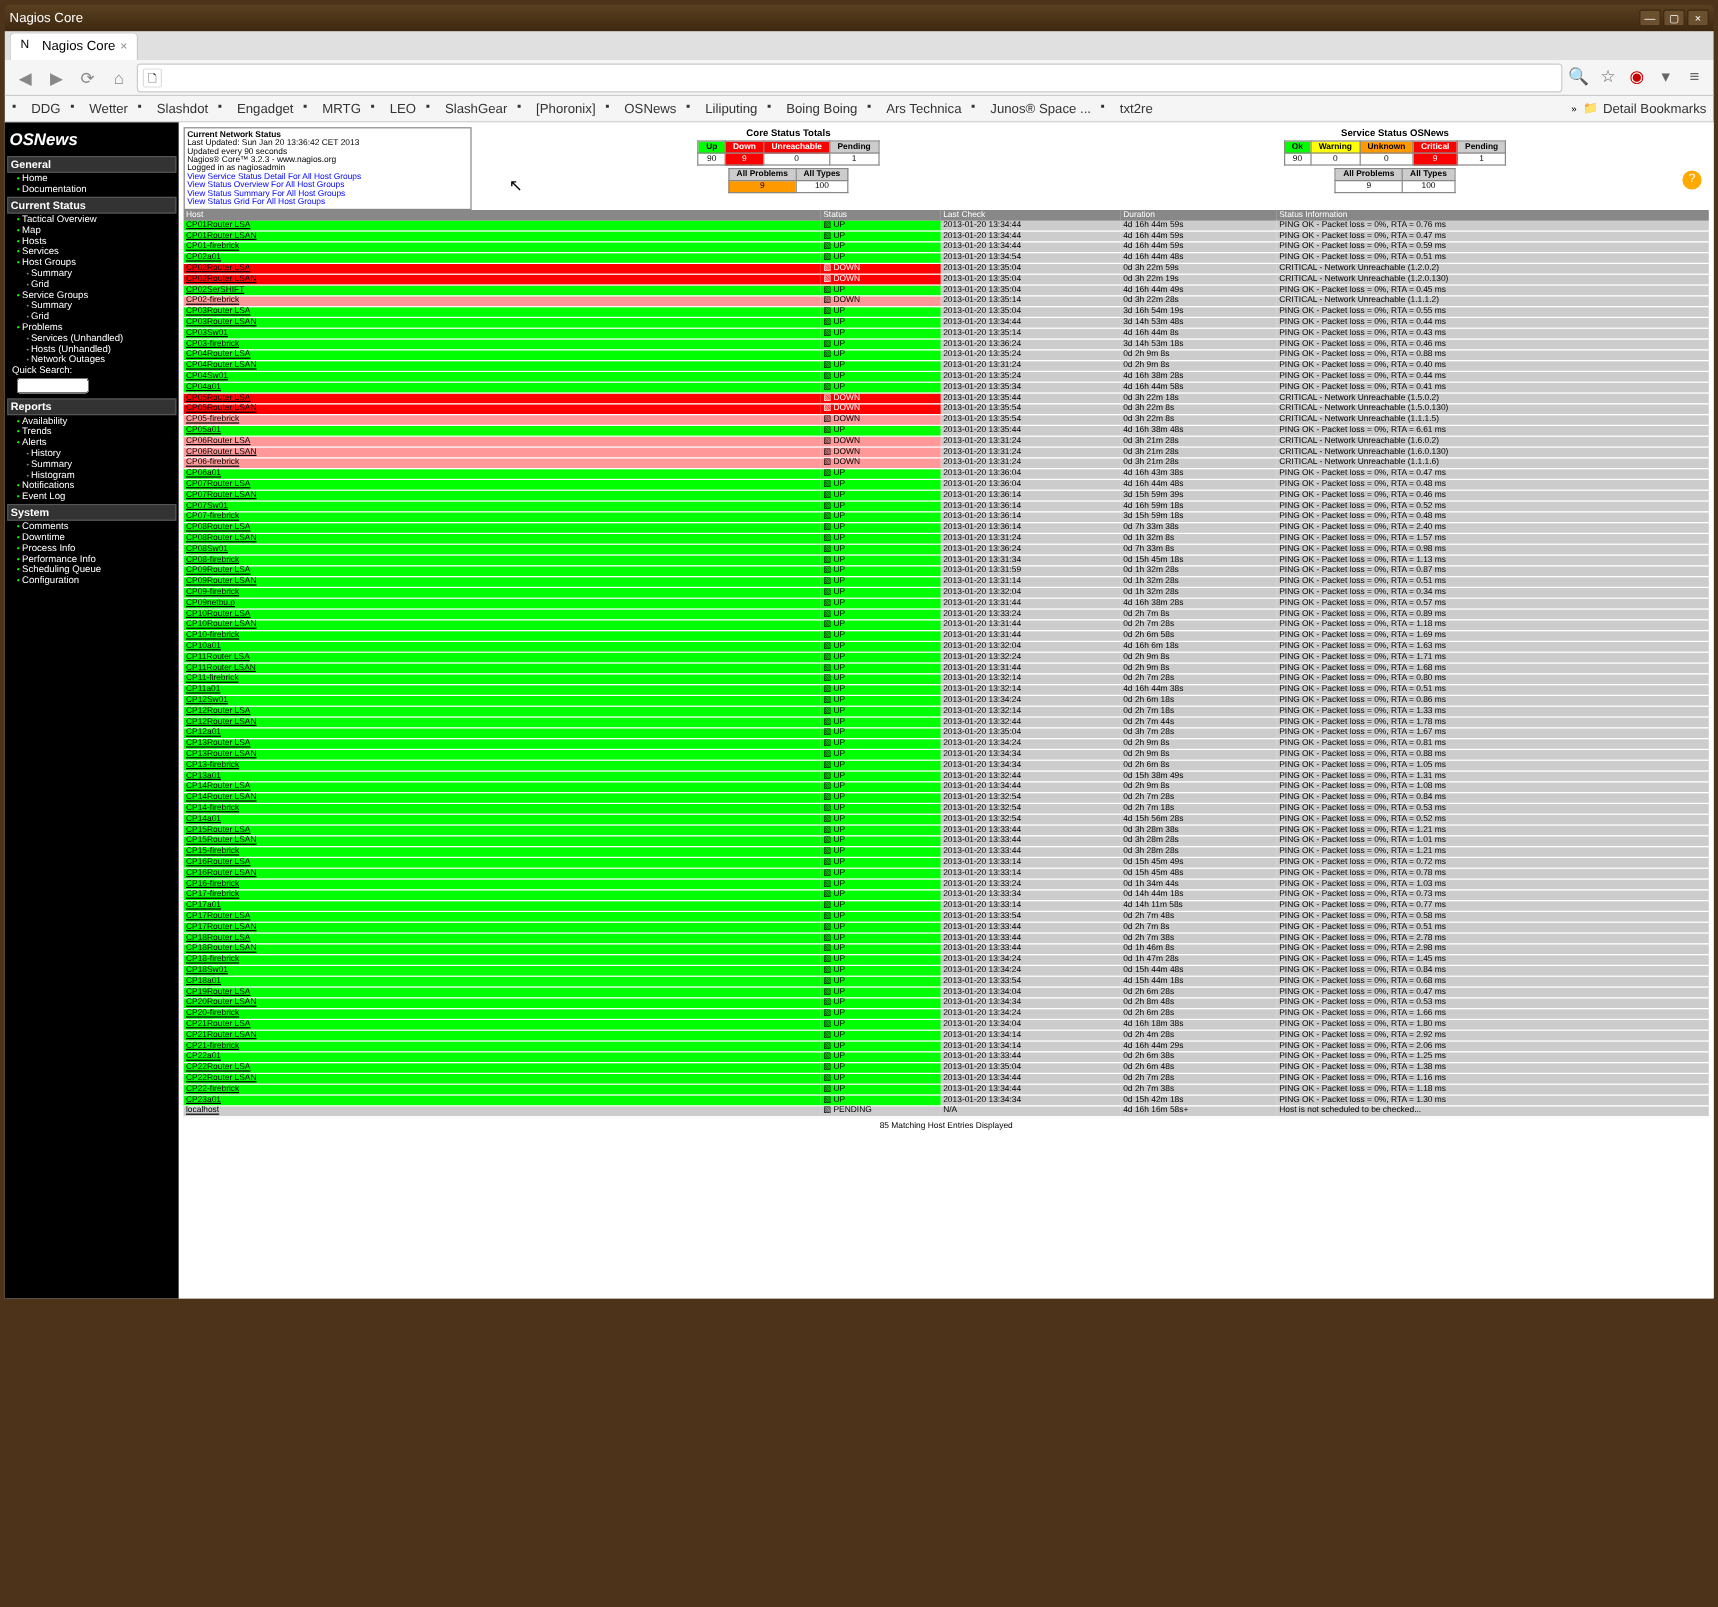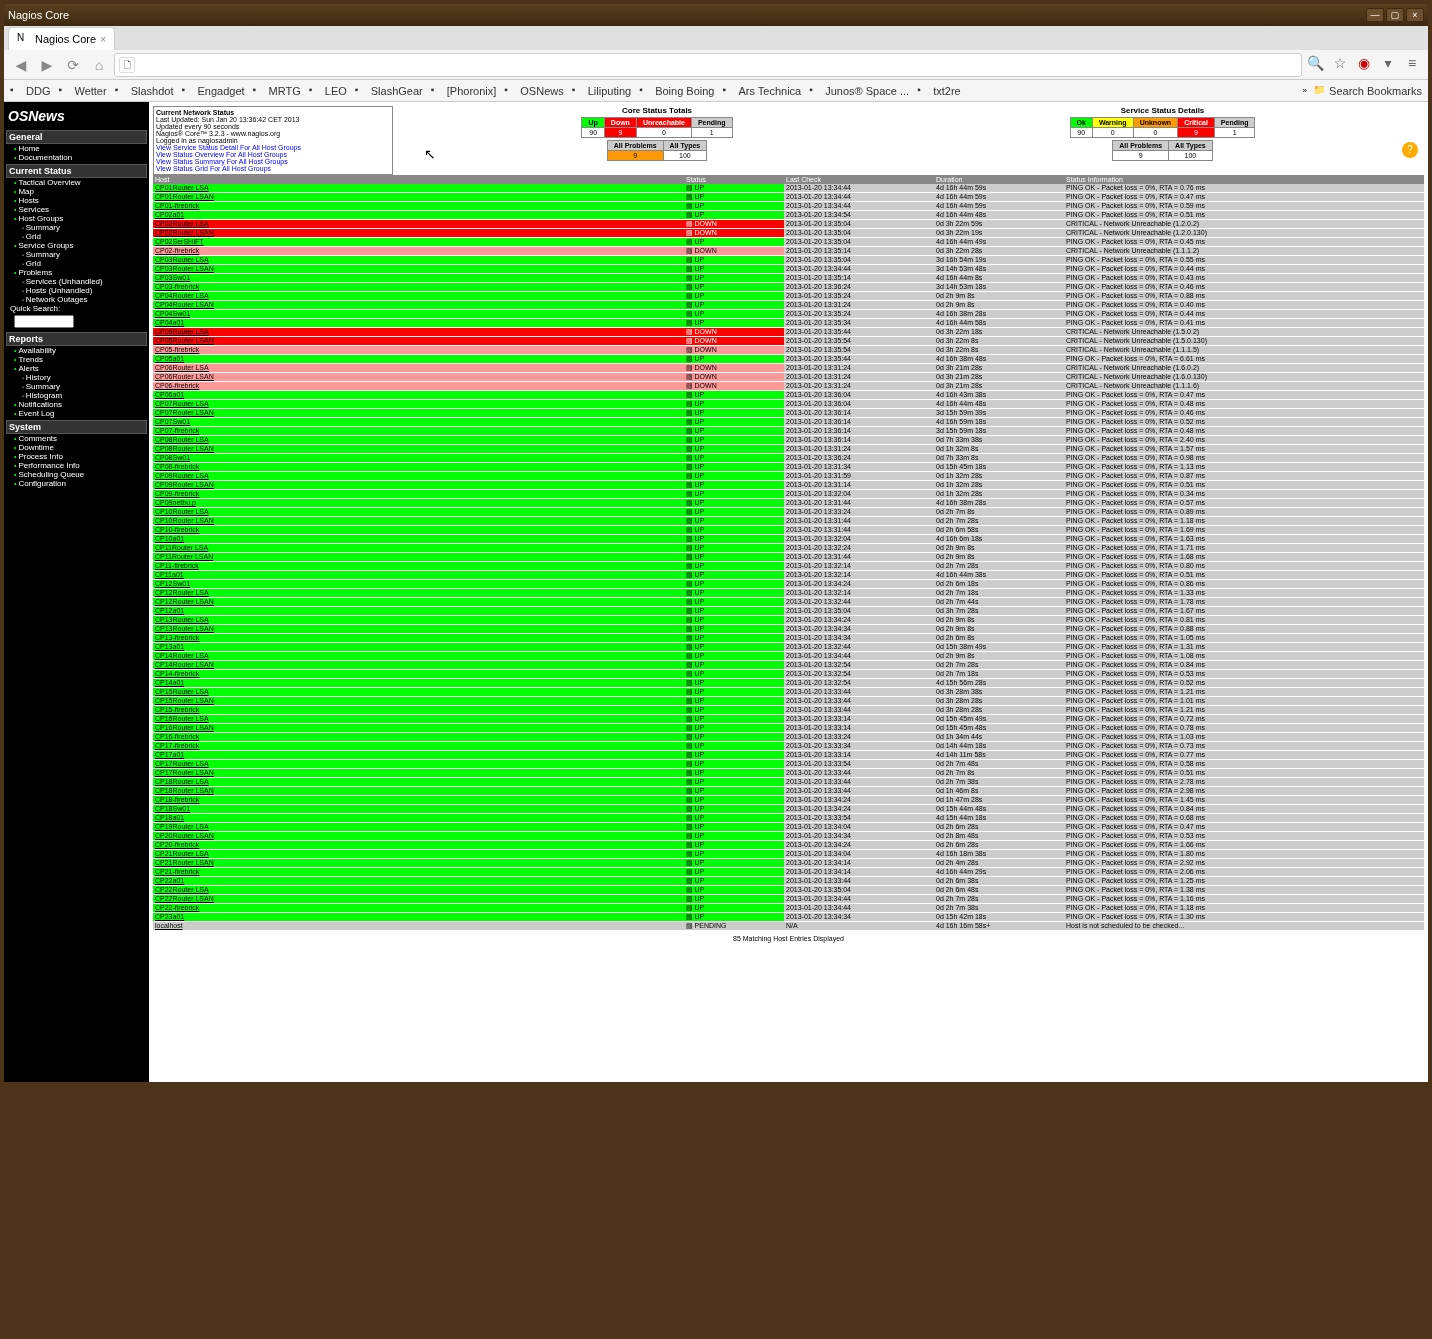--- a/index.html
+++ b/index.html
@@ -108,21 +108,21 @@
         <span class="bm"><span class="bm-icon">▪</span>Liliputing</span> 
         <span class="bm"><span class="bm-icon">▪</span>Boing Boing</span> 
         <span class="bm"><span class="bm-icon">▪</span>Ars Technica</span> 
         <span class="bm"><span class="bm-icon">▪</span>Junos® Space ...</span> 
         <span class="bm"><span class="bm-icon">▪</span>txt2re</span> 
       </span>
     <span class="bm-right">
       <span>»</span>
       <span class="bm">
         <span class="bm-icon">📁</span>
-        <span>Search Bookmarks</span>
+        <span>Detail Bookmarks</span>
       </span>
     </span>
   </div>
 
   <div class="content">
     <div class="sidebar">
       <div class="logo">OSNews</div>
       <div id="nav-container"><div class="nav-section">General</div><div class="nav-item"><a>Home</a></div><div class="nav-item"><a>Documentation</a></div><div class="nav-section">Current Status</div><div class="nav-item"><a>Tactical Overview</a></div><div class="nav-item"><a>Map</a></div><div class="nav-item"><a>Hosts</a></div><div class="nav-item"><a>Services</a></div><div class="nav-item"><a>Host Groups</a></div><div class="nav-sub">Summary</div><div class="nav-sub">Grid</div><div class="nav-item"><a>Service Groups</a></div><div class="nav-sub">Summary</div><div class="nav-sub">Grid</div><div class="nav-item"><a>Problems</a></div><div class="nav-sub">Services (Unhandled)</div><div class="nav-sub">Hosts (Unhandled)</div><div class="nav-sub">Network Outages</div><div style="font-size: 8px; padding-left: 4px;">Quick Search:</div><input class="search-box" style=""><div class="nav-section">Reports</div><div class="nav-item"><a>Availability</a></div><div class="nav-item"><a>Trends</a></div><div class="nav-item"><a>Alerts</a></div><div class="nav-sub">History</div><div class="nav-sub">Summary</div><div class="nav-sub">Histogram</div><div class="nav-item"><a>Notifications</a></div><div class="nav-item"><a>Event Log</a></div><div class="nav-section">System</div><div class="nav-item"><a>Comments</a></div><div class="nav-item"><a>Downtime</a></div><div class="nav-item"><a>Process Info</a></div><div class="nav-item"><a>Performance Info</a></div><div class="nav-item"><a>Scheduling Queue</a></div><div class="nav-item"><a>Configuration</a></div></div>
     </div>
 
@@ -169,21 +169,21 @@
                     <th class="th-pend">All Types</th>
                   </tr>
               <tr>
                     <td style="background:#f90">9</td>
                     <td>100</td>
                   </tr>
             </tbody>
               </table>
           </div>
           <div class="totals">
-            <div class="tt-title">Service Status Details</div>
+            <div class="tt-title">Service Status OSNews</div>
             <table>
               <tbody>
                   <tr>
                     <th class="th-ok">Ok</th>
                     <th class="th-warn">Warning</th>
                     <th class="th-unk">Unknown</th>
                     <th class="th-crit">Critical</th>
                     <th class="th-pend">Pending</th>
                   </tr>
               <tr>

